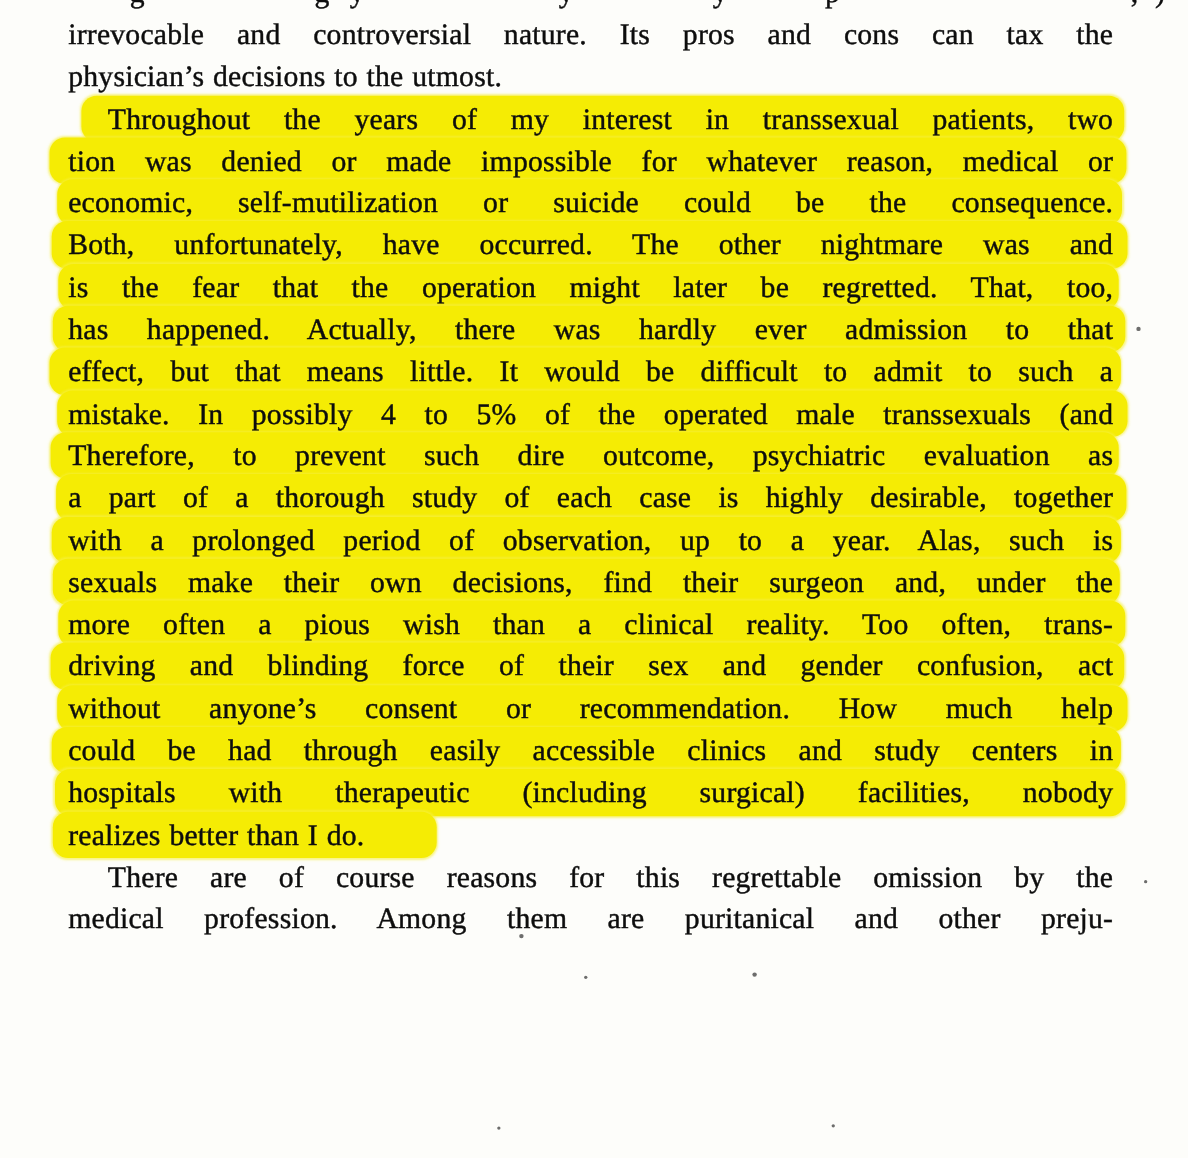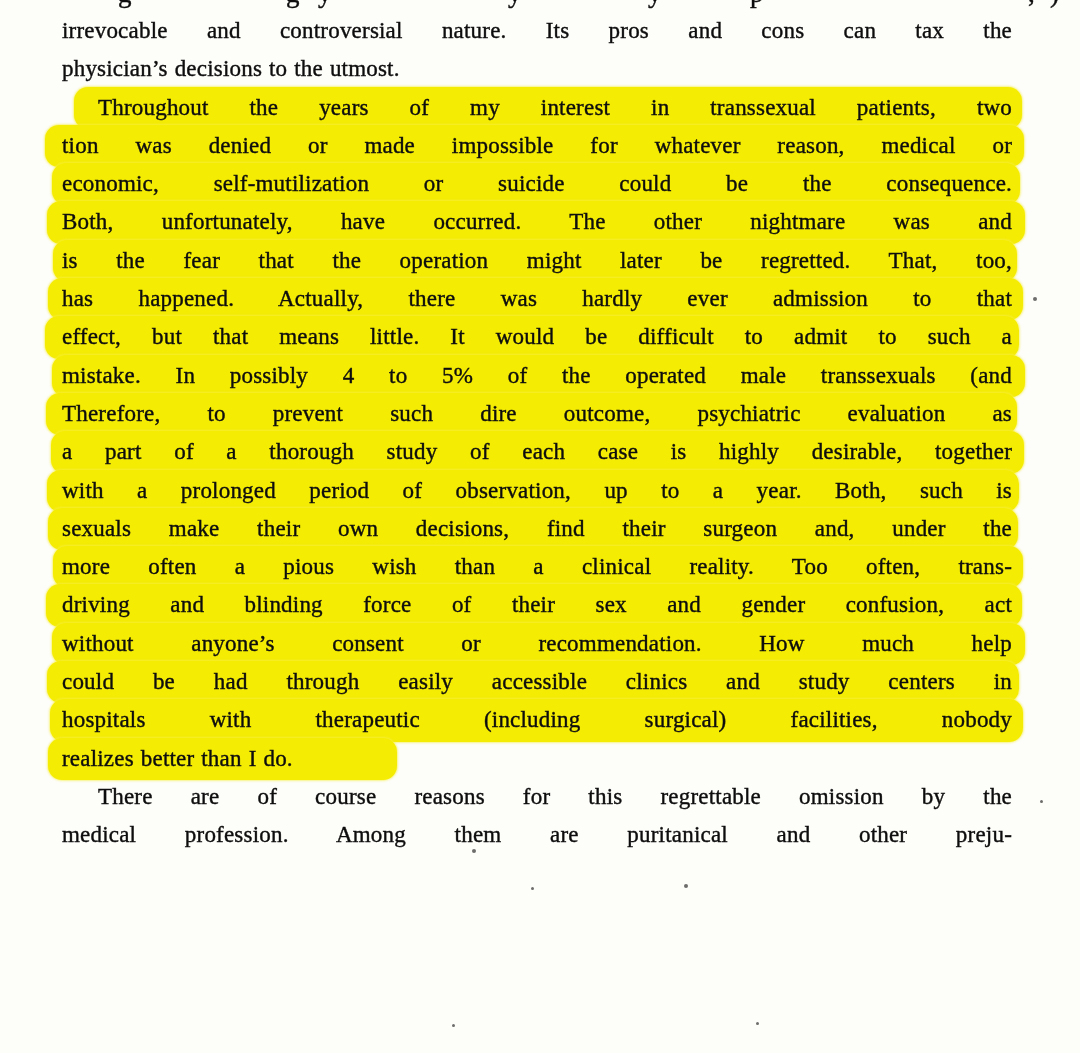--- a/index.html
+++ b/index.html
@@ -34,21 +34,21 @@
     position: absolute;
     left: 62px;
     top: 12px;
     width: 950px;
   }
 
   .line {
     position: relative;
     height: 38.3px;
     line-height: 38.3px;
-    font-size: 23px;
+    font-size: 27px;
     letter-spacing: 0.2px;
     word-spacing: 1px;
     white-space: nowrap;
   }
   .line .txt {
     position: relative;
     z-index: 1;
     display: block;
     height: 100%;
   }
@@ -130,21 +130,21 @@
       <div class="line justify">
         <div class="marker" style="left: -16px; right: -5px; background: rgb(245, 236, 4);"></div>
         <span class="txt">Therefore, to prevent such dire outcome, psychiatric evaluation as</span>
       </div>
       <div class="line justify">
         <div class="marker" style="left: -11px; right: -12px; background: rgb(245, 236, 4);"></div>
         <span class="txt">a part of a thorough study of each case is highly desirable, together</span>
       </div>
       <div class="line justify">
         <div class="marker" style="left: -15px; right: -7px; background: rgb(245, 236, 4);"></div>
-        <span class="txt">with a prolonged period of observation, up to a year. Both, such is</span>
+        <span class="txt">with a prolonged period of observation, up to a year. Alas, such is</span>
       </div>
       <div class="line justify">
         <div class="marker" style="left: -14px; right: -6px; background: rgb(245, 236, 4);"></div>
         <span class="txt">sexuals make their own decisions, find their surgeon and, under the</span>
       </div>
       <div class="line justify">
         <div class="marker" style="left: -9px; right: -11px; background: rgb(245, 236, 4);"></div>
         <span class="txt">more often a pious wish than a clinical reality. Too often, trans-</span>
       </div>
       <div class="line justify">

